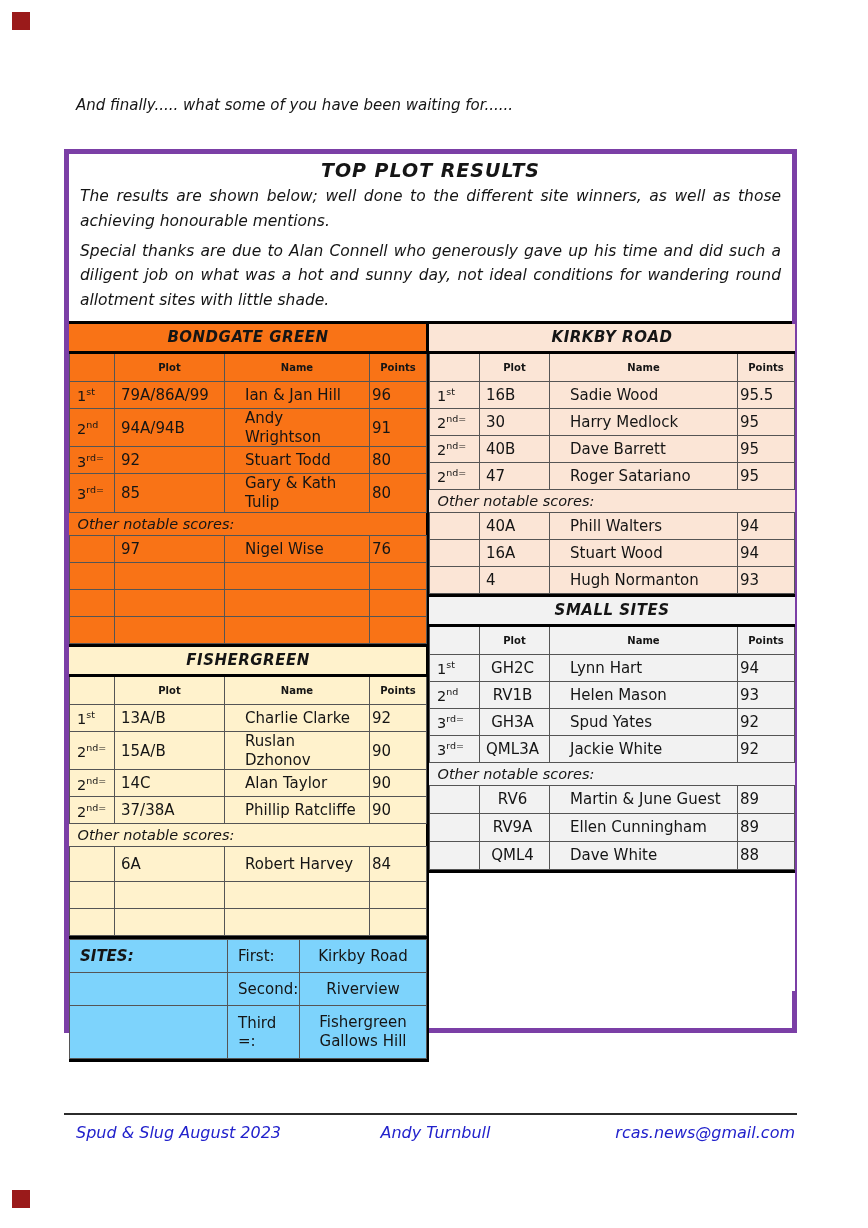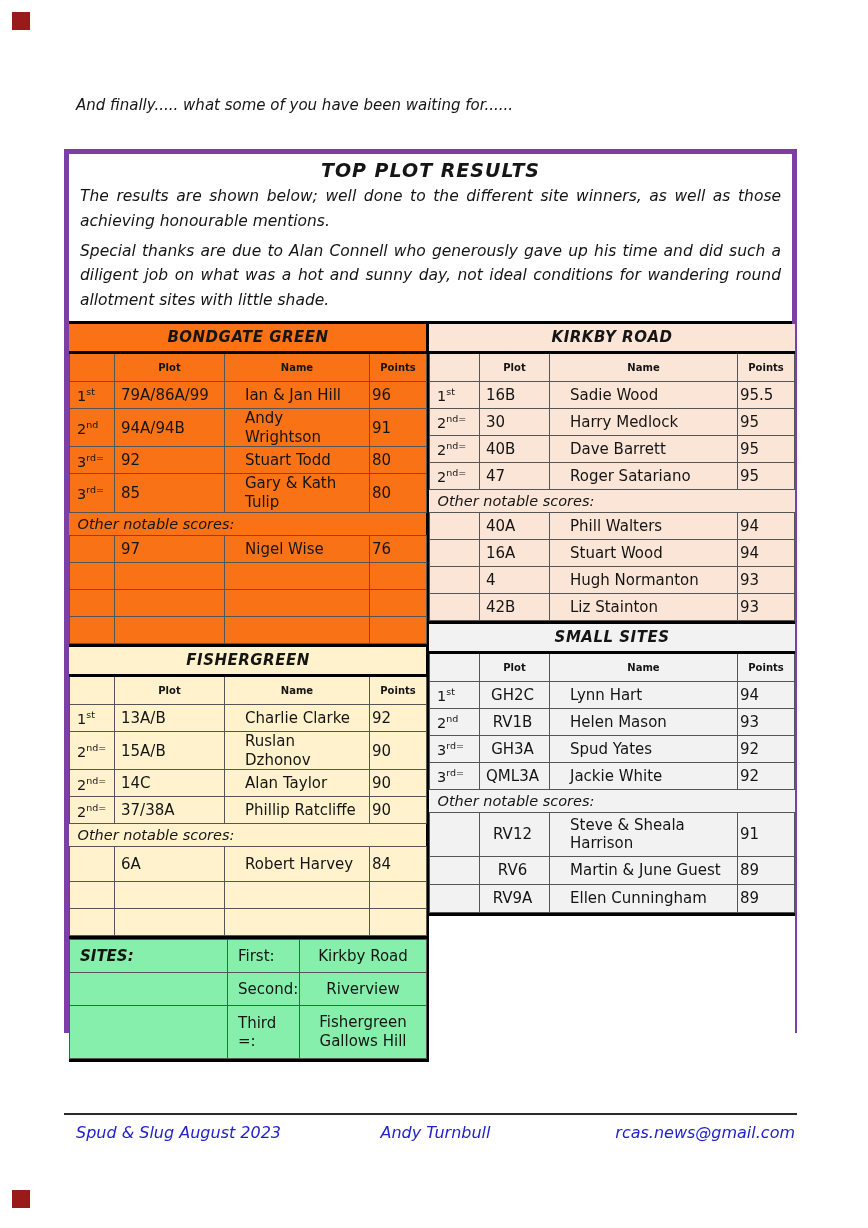--- a/index.html
+++ b/index.html
@@ -50,21 +50,21 @@
   .summary .s-pos{padding-left:10px;}
   .summary .s-site{text-align:center;white-space:pre-line;line-height:1.3;}
   .summary tr.s1 td{height:32px;}
   .summary tr.s2 td{height:32px;}
   .summary tr.s3 td{height:52px;}
 
   .bg-green{background:#f97316;}
   .bg-peach{background:#fbe5d6;}
   .bg-yellow{background:#fff2cc;}
   .bg-gray{background:#f2f2f2;}
-  .bg-blue{background:#86efac;}
+  .bg-blue{background:#7dd3fc;}
 
   .filler{background:#fff;height:118px;}
 
   .footer{position:absolute;left:64px;top:1113px;width:733px;border-top:2px solid #2b2b2b;
           padding-top:8px;display:flex;color:#2222cc;font-style:italic;font-size:16px;
           box-sizing:border-box;}
   .footer .f-left{flex:1.2;text-align:left;padding-left:12px;}
   .footer .f-center{flex:1;text-align:center;}
   .footer .f-right{flex:1.2;text-align:right;padding-right:2px;}
 </style>
@@ -314,26 +314,20 @@
               <td class="c-plot">16A</td>
               <td class="c-name">Stuart Wood</td>
               <td class="c-pts">94</td>
             </tr>
             <tr class="data">
               <td class="c-rank"></td>
               <td class="c-plot">4</td>
               <td class="c-name">Hugh Normanton</td>
               <td class="c-pts">93</td>
             </tr>
-            <tr class="data">
-              <td class="c-rank"></td>
-              <td class="c-plot">42B</td>
-              <td class="c-name">Liz Stainton</td>
-              <td class="c-pts">93</td>
-            </tr>
           </tbody>
             </table>
         </div>
 
         <div class="site bg-gray centerplot">
           <table>
             <colgroup>
                 <col style="width:50px">
                 <col style="width:70px">
                 <col style="width:188px">
@@ -370,37 +364,36 @@
             <tr class="data">
               <td class="c-rank"><span>3</span><sup>rd=</sup></td>
               <td class="c-plot">QML3A</td>
               <td class="c-name">Jackie White</td>
               <td class="c-pts">92</td>
             </tr>
             <tr class="note">
                   <td colspan="4">Other notable scores:</td>
                 </tr>
             <tr class="data">
-              <td class="c-rank h43"></td>
-              <td class="c-plot">RV12</td>
-              <td class="c-name">Steve &amp; Sheala
-Harrison</td>
-              <td class="c-pts">91</td>
-            </tr>
-            <tr class="data">
               <td class="c-rank h27"></td>
               <td class="c-plot">RV6</td>
               <td class="c-name">Martin &amp; June Guest</td>
               <td class="c-pts">89</td>
             </tr>
             <tr class="data">
               <td class="c-rank h27"></td>
               <td class="c-plot">RV9A</td>
               <td class="c-name">Ellen Cunningham</td>
               <td class="c-pts">89</td>
+            </tr>
+            <tr class="data">
+              <td class="c-rank h27"></td>
+              <td class="c-plot">QML4</td>
+              <td class="c-name">Dave White</td>
+              <td class="c-pts">88</td>
             </tr>
           </tbody>
             </table>
         </div>
 
         <div class="filler"></div>
       </div>
     </div>
   </div>
 

